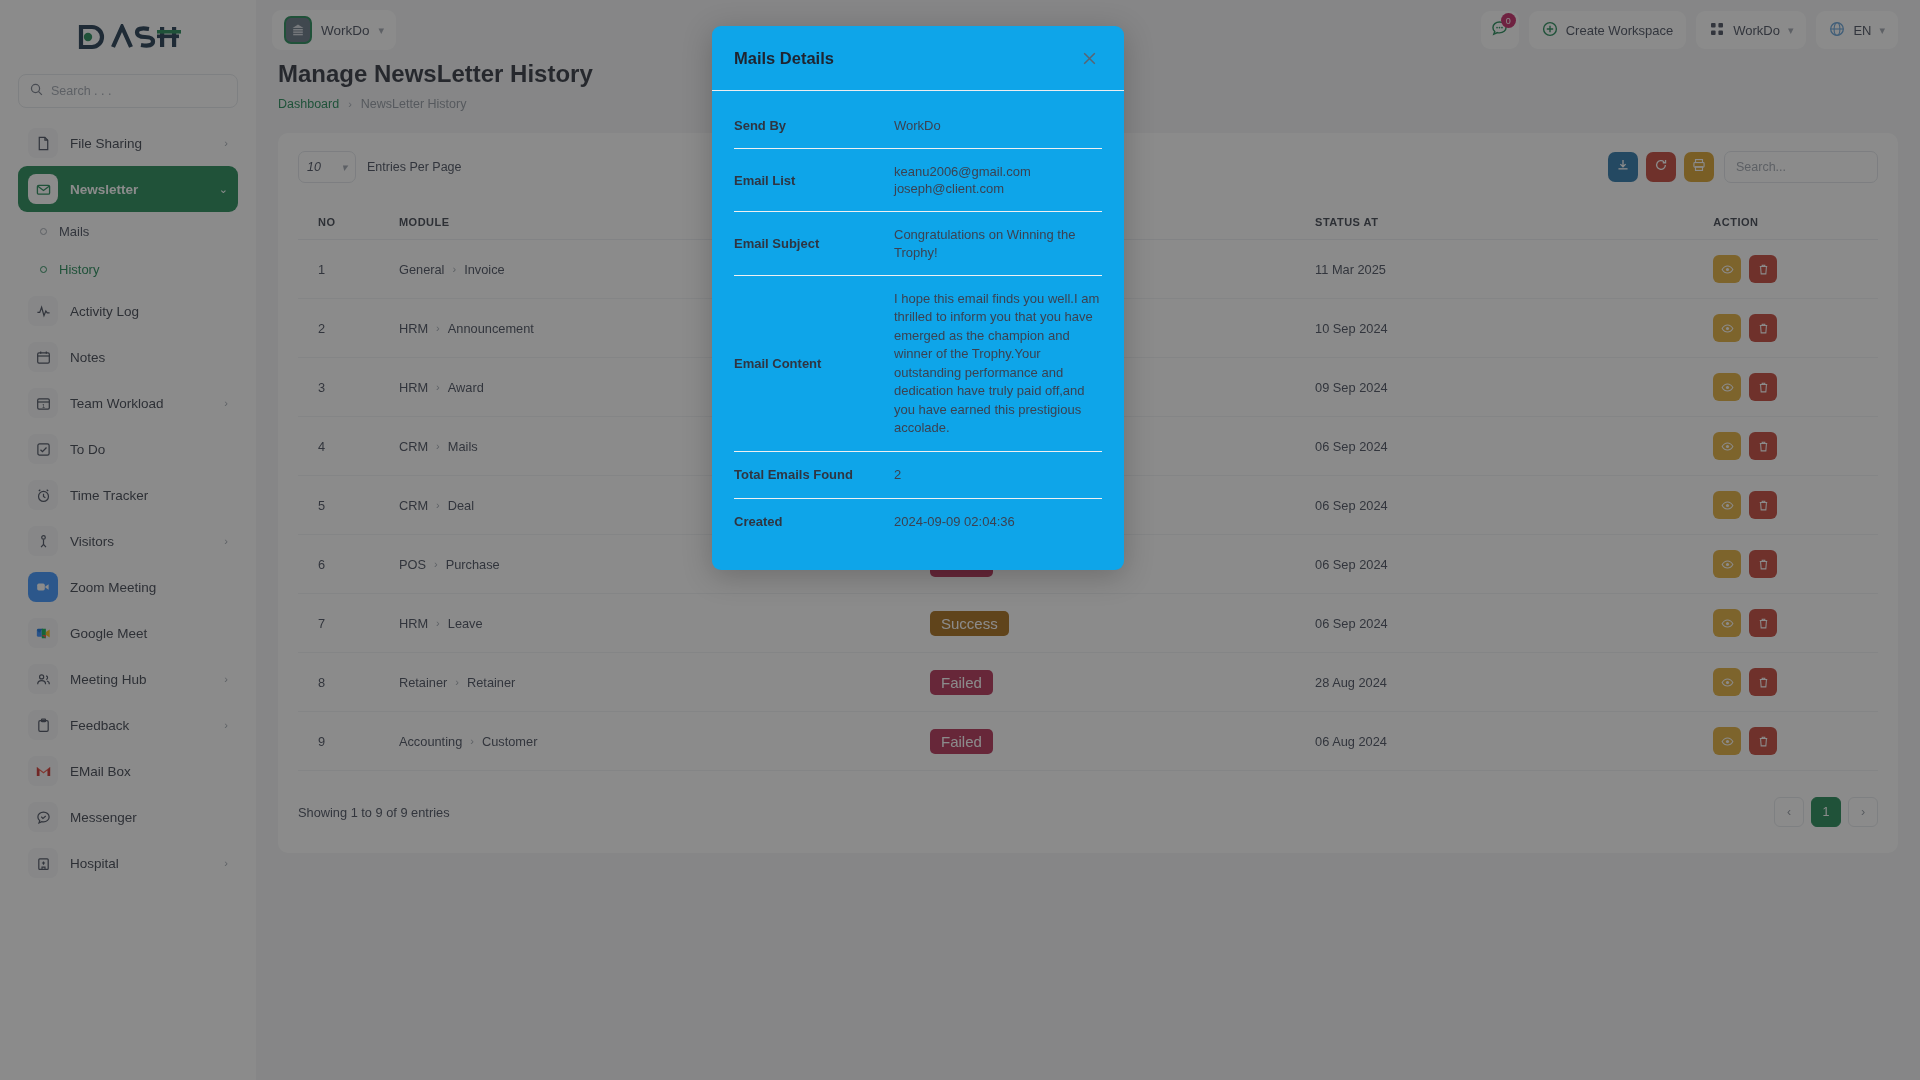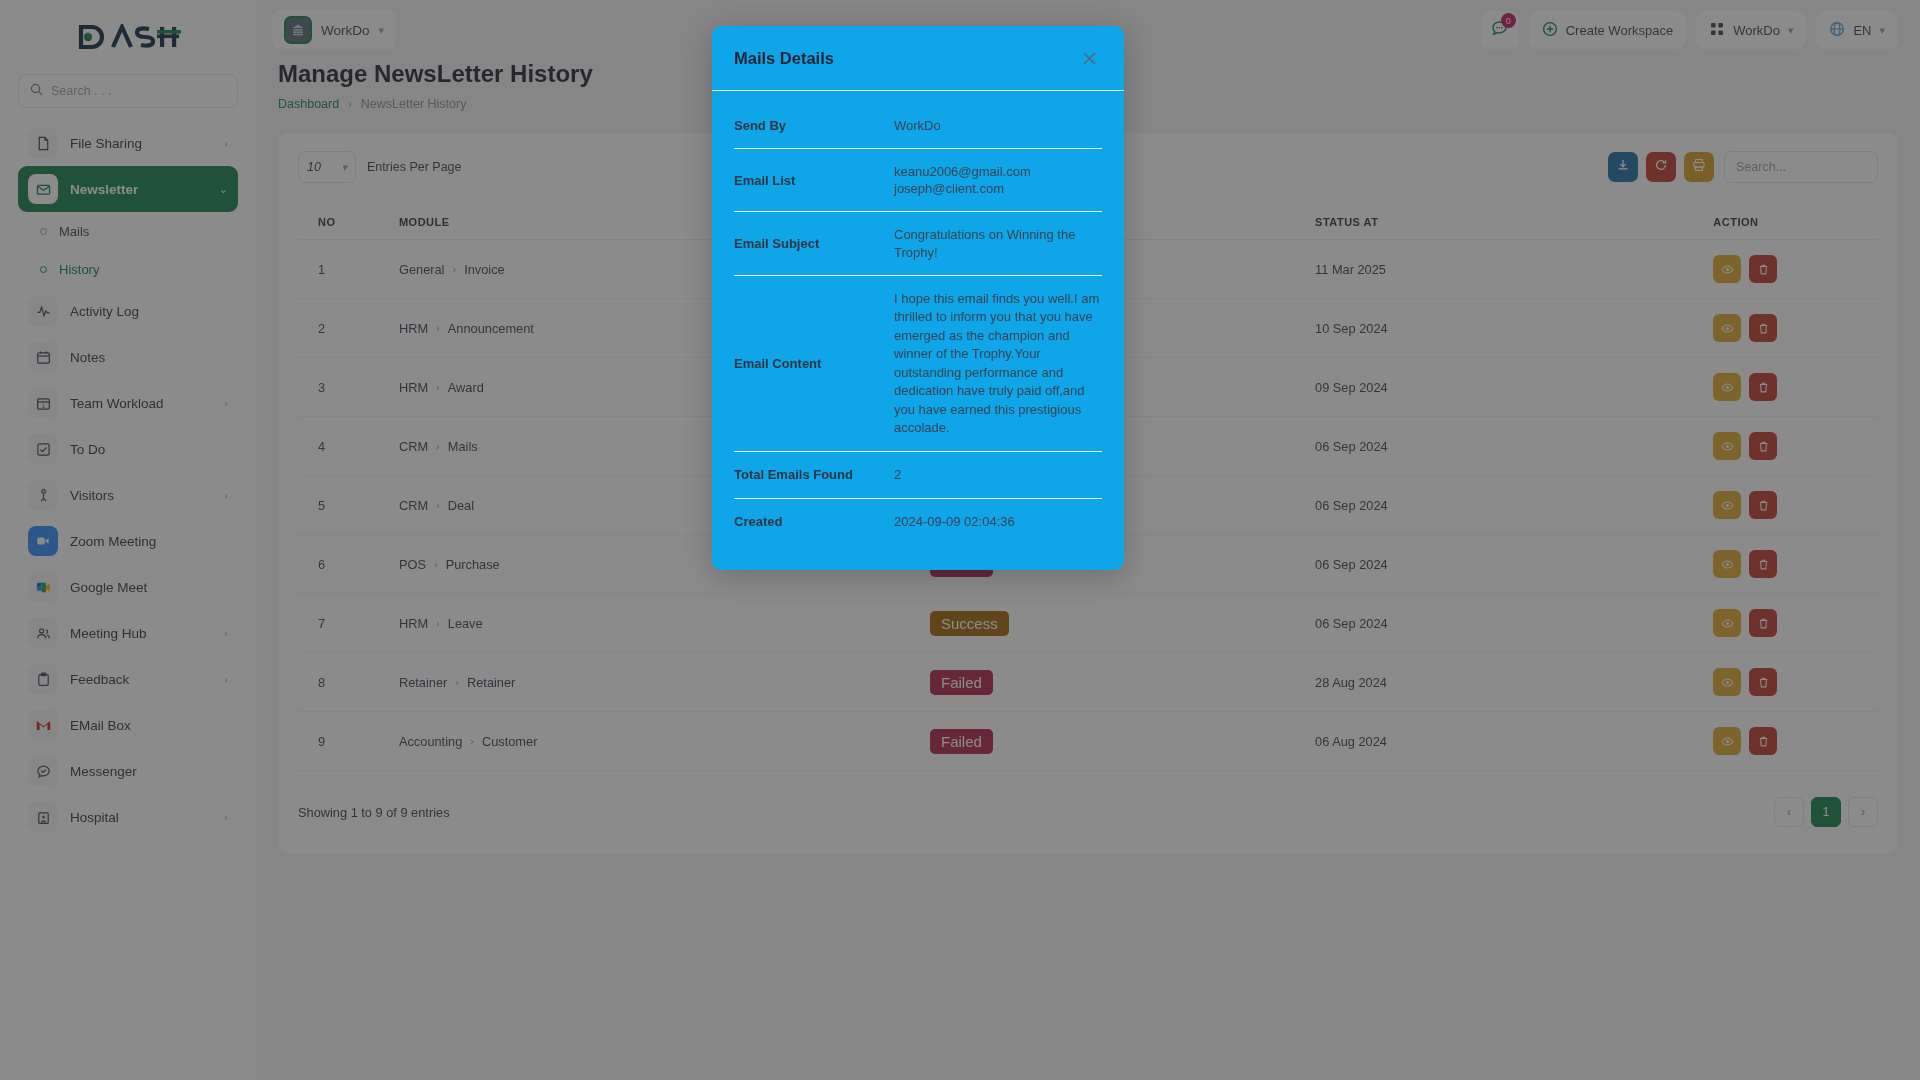--- a/index.html
+++ b/index.html
@@ -298,20 +298,31 @@
         <span class="nav-icon">
           <svg width="15" height="15" viewBox="0 0 16 16">
               <rect x="2" y="2" width="12" height="12" rx="1.8" fill="none" stroke="#3b4252" stroke-width="1.3"></rect>
               <path d="M4.8 8.2l2.1 2.1 4.3-4.5" fill="none" stroke="#3b4252" stroke-width="1.4"></path>
             </svg>
         </span>
         <span class="nav-label">To Do</span>
         <span class="chev"></span>
       </div>
 
+      <div class="nav-item">
+        <span class="nav-icon">
+          <svg width="15" height="15" viewBox="0 0 16 16">
+              <circle cx="8" cy="9" r="5.3" fill="none" stroke="#3b4252" stroke-width="1.3"></circle>
+              <path d="M8 6.2V9l2 1.4" fill="none" stroke="#3b4252" stroke-width="1.3"></path>
+              <path d="M3 3.2l1.6-1.4M13 3.2l-1.6-1.4" stroke="#3b4252" stroke-width="1.3"></path>
+            </svg>
+        </span>
+        <span class="nav-label">Time Tracker</span>
+        <span class="chev"></span>
+      </div>
 
       <div class="nav-item">
         <span class="nav-icon">
           <svg width="15" height="15" viewBox="0 0 16 16">
               <circle cx="8" cy="3.6" r="1.9" fill="none" stroke="#3b4252" stroke-width="1.3"></circle>
               <path d="M8 5.8v5.2M5.4 14l2.6-3 2.6 3" fill="none" stroke="#3b4252" stroke-width="1.3"></path>
             </svg>
         </span>
         <span class="nav-label">Visitors</span>
         <span class="chev">›</span>

